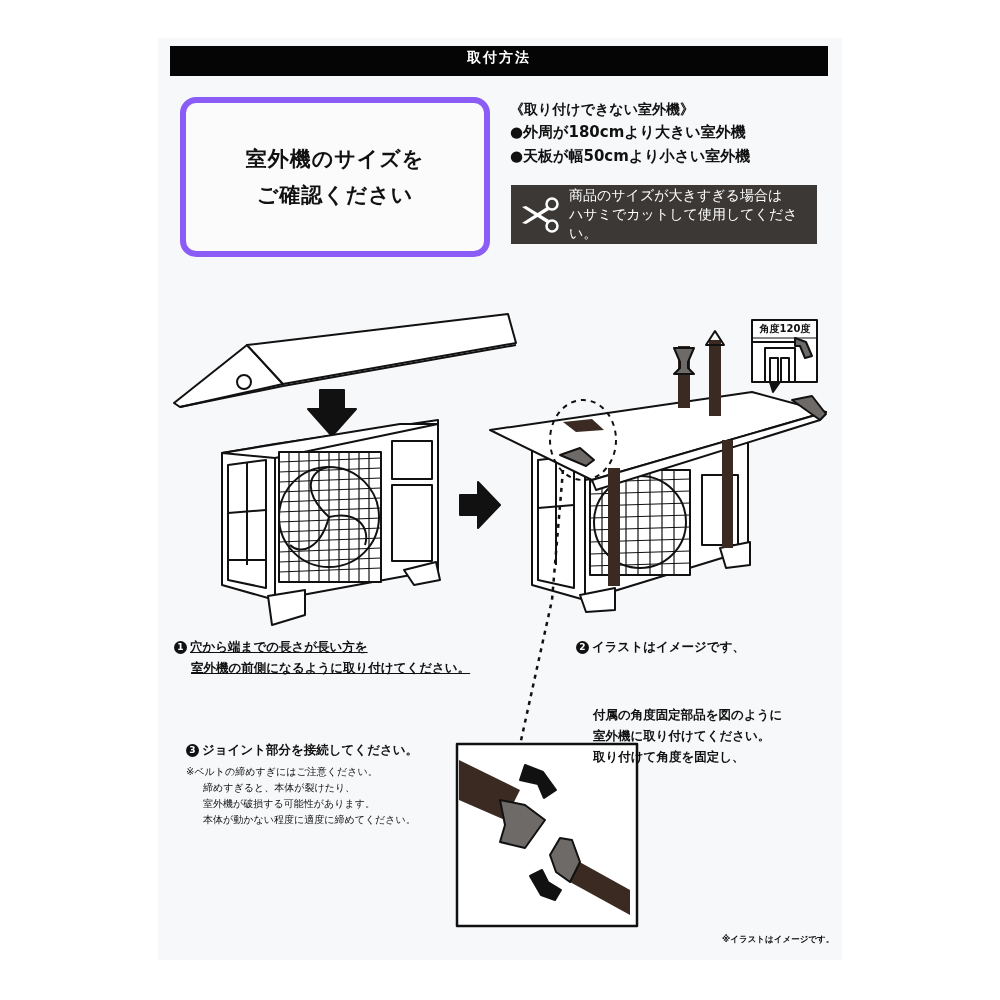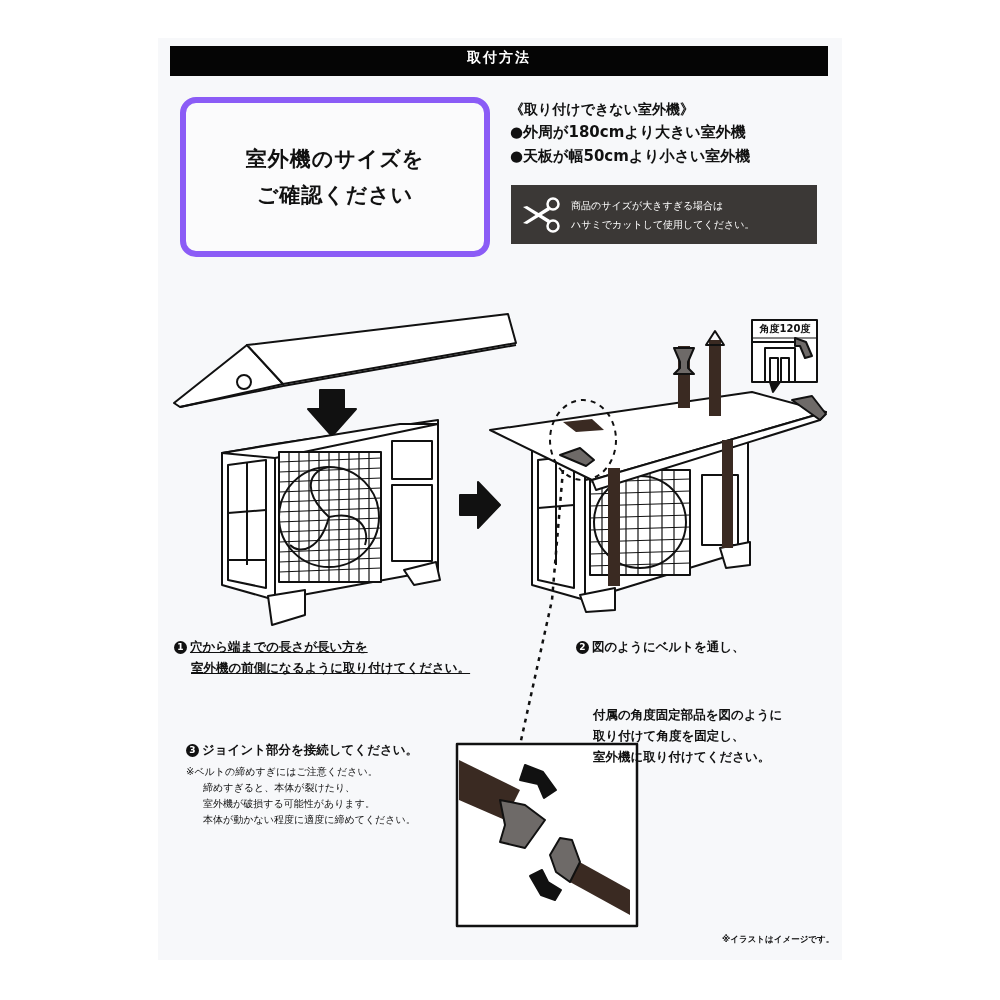--- a/index.html
+++ b/index.html
@@ -10,21 +10,21 @@
                color: #fff; font-size: 14px; font-weight: bold; text-align: center; line-height: 23px; letter-spacing: 2px; }
   .check-box { position: absolute; left: 180px; top: 97px; width: 298px; height: 148px; border: 6px solid #8b5cf6;
                border-radius: 16px; background: #fbfbfc; display: flex; flex-direction: column; justify-content: center; align-items: center; }
   .check-box span { font-size: 21px; font-weight: bold; line-height: 36px; letter-spacing: 1px; }
   .cannot { position: absolute; left: 510px; top: 98px; }
   .cannot .head { font-size: 14px; font-weight: bold; line-height: 22px; }
   .cannot .item { font-size: 15px; font-weight: bold; line-height: 24px; }
   .cut-box { position: absolute; left: 511px; top: 185px; width: 306px; height: 59px; background: #3b3836;
              color: #fff; display: flex; align-items: center; }
   .cut-box .scissors { width: 60px; height: 59px; display: flex; align-items: center; justify-content: center; }
-  .cut-box .txt { font-size: 10px; line-height: 19px; }
+  .cut-box .txt { font-size: 14px; line-height: 19px; }
   .step { position: absolute; font-size: 12.5px; font-weight: bold; line-height: 21px; }
   .step .num { display: inline-block; width: 13px; height: 13px; border-radius: 50%; background: #111; color: #fff;
                font-size: 9px; text-align: center; line-height: 13px; margin-right: 3px; vertical-align: 1px; }
   .note { position: absolute; font-size: 10px; font-weight: normal; line-height: 16px; }
   .footnote { position: absolute; left: 722px; top: 934px; font-size: 8.5px; font-weight: bold; }
   svg.illus { position: absolute; left: 0; top: 0; }
 </style>
 </head>
 <body>
 
@@ -180,24 +180,24 @@
 </svg>
 
 <div style="position:absolute;left:755px;top:322px;width:60px;font-size:10px;font-weight:bold;text-align:center;">角度120度</div>
 
 <div class="step" style="left:174px; top:636px;text-decoration:underline;">
   <div><span class="num">1</span><span>穴から端までの長さが長い方を</span></div>
   <div style="padding-left:17px;">室外機の前側になるように取り付けてください。</div>
 </div>
 
 <div class="step" style="left:576px; top:636px;">
-  <div><span class="num">2</span><span>図のようにベルトを通し、</span></div>
+  <div><span class="num">2</span><span>イラストはイメージです、</span></div>
   <div style="padding-left:17px;margin-top:47px;">付属の角度固定部品を図のように</div>
+  <div style="padding-left:17px;">室外機に取り付けてください。</div>
   <div style="padding-left:17px;">取り付けて角度を固定し、</div>
-  <div style="padding-left:17px;">室外機に取り付けてください。</div>
 </div>
 
 <div class="step" style="left:186px; top:739px;">
   <div><span class="num">3</span><span>ジョイント部分を接続してください。</span></div>
 </div>
 
 <div class="note" style="left:186px; top:764px;">
   <div>※ベルトの締めすぎにはご注意ください。</div>
   <div style="padding-left:17px;">締めすぎると、本体が裂けたり、</div>
   <div style="padding-left:17px;">室外機が破損する可能性があります。</div>

